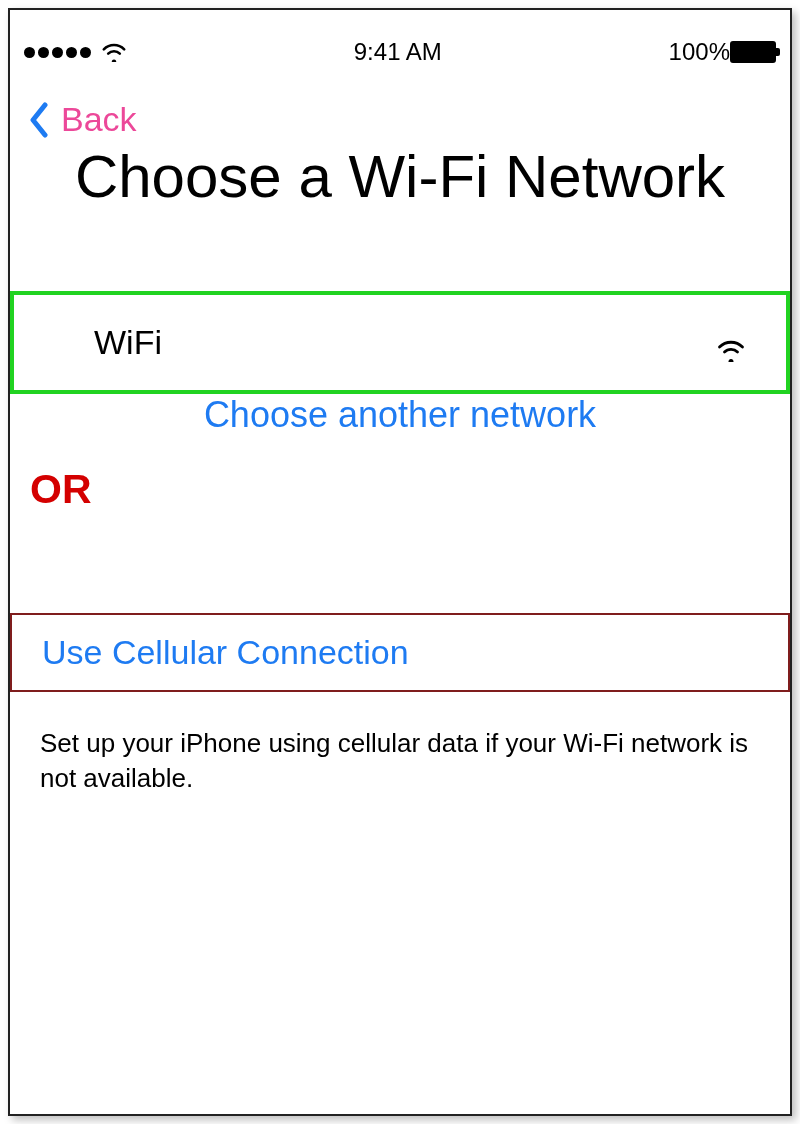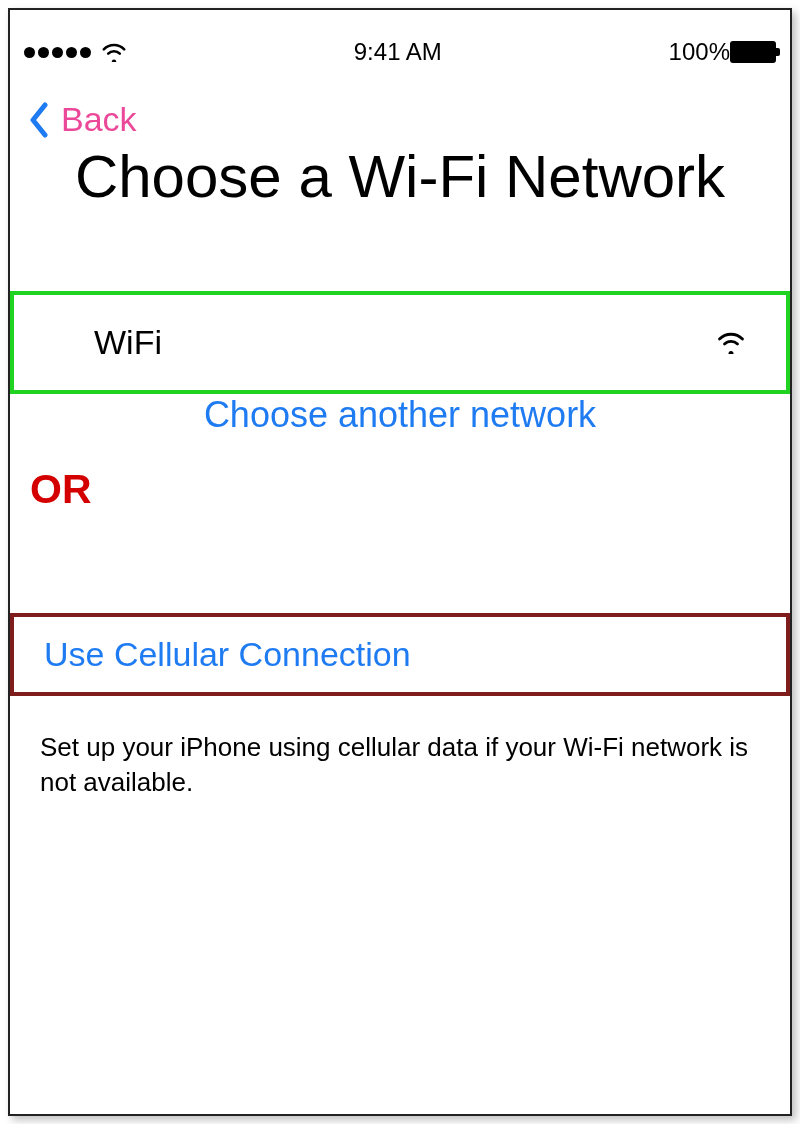--- a/index.html
+++ b/index.html
@@ -94,21 +94,21 @@
       font-size: 60px;
       font-weight: 400;
       color: #000;
       line-height: 1.15;
       padding: 0 30px;
     }
     .wifi-row {
       margin-top: 80px;
       border: 4px solid #21d321;
       display: flex;
-      align-items: center;
+      align-items: flex-end;
       justify-content: space-between;
       padding: 28px 40px 28px 80px;
       cursor: pointer;
     }
     .wifi-row-label {
       font-size: 34px;
       color: #000;
     }
     .choose-another {
       text-align: center;
@@ -119,21 +119,21 @@
     }
     .or-label {
       color: #d40000;
       font-weight: 700;
       font-size: 41px;
       margin-top: 30px;
       padding-left: 20px;
     }
     .cellular-row {
       margin-top: 100px;
-      border: 4px solid #7f1d1d;
+      border: 2px solid #7f1d1d;
       padding: 18px 30px;
       cursor: pointer;
     }
     .cellular-row-label {
       color: #1e7bf2;
       font-size: 34px;
     }
     .footnote {
       padding: 34px 30px 0 30px;
       font-size: 26px;

